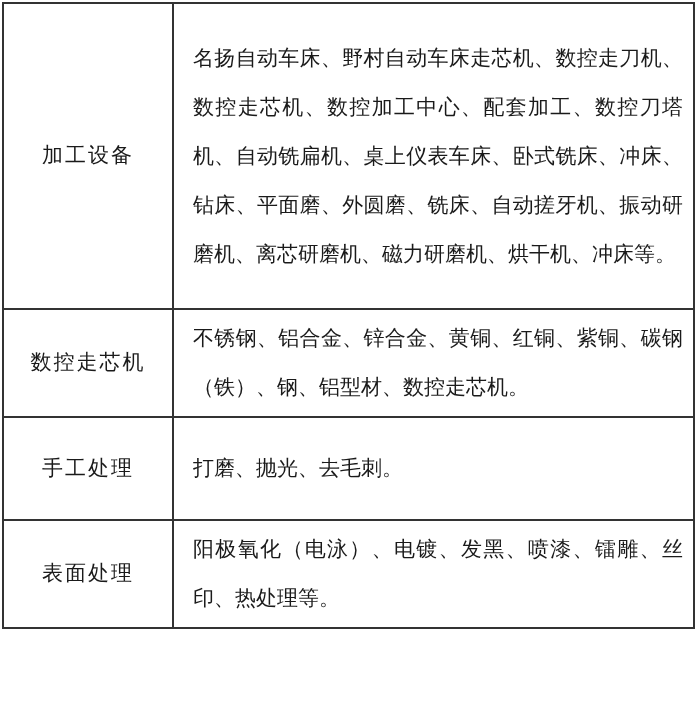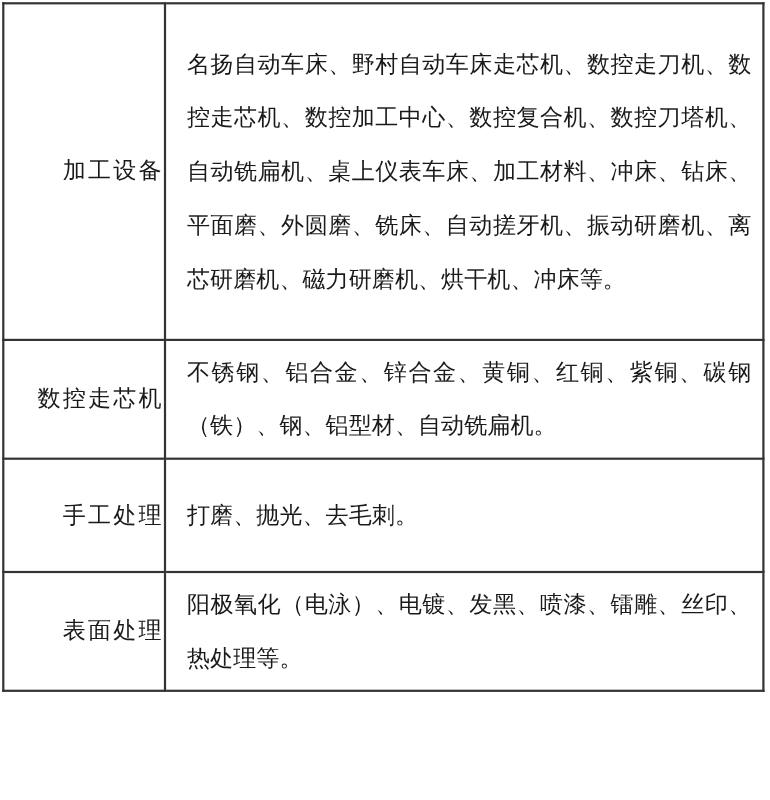--- a/index.html
+++ b/index.html
@@ -25,22 +25,22 @@
     border-collapse: collapse;
     table-layout: fixed;
     background: var(--page-bg);
   }
   table.spec-table td {
     border: 2px solid var(--border-color);
     font-size: 21px;
     vertical-align: middle;
   }
   td.label-cell {
-    width: 147px;
-    text-align: right;
+    width: 170px;
+    text-align: center;
     letter-spacing: 2px;
     line-height: 1.4;
     padding: 0;
   }
   td.content-cell {
     text-align: justify;
     line-height: 49px;
     padding: 4px 10px 4px 19px;
   }
   tr.r0 { height: 306px; }
@@ -49,25 +49,25 @@
   tr.r3 { height: 103px; margin-left: 25px; }
   tr.r4 { height: 104px; }
 </style>
 </head>
 <body>
 
 <table class="spec-table">
   <tbody>
     <tr class="r0">
       <td class="label-cell">加工设备</td>
-      <td class="content-cell">名扬自动车床、野村自动车床走芯机、数控走刀机、数控走芯机、数控加工中心、数控复合机、数控刀塔机、自动铣扁机、桌上仪表车床、加工材料、冲床、钻床、平面磨、外圆磨、铣床、自动搓牙机、振动研磨机、离芯研磨机、磁力研磨机、烘干机、冲床等。</td>
+      <td class="content-cell">名扬自动车床、野村自动车床走芯机、数控走刀机、数控走芯机、数控加工中心、配套加工、数控刀塔机、自动铣扁机、桌上仪表车床、卧式铣床、冲床、钻床、平面磨、外圆磨、铣床、自动搓牙机、振动研磨机、离芯研磨机、磁力研磨机、烘干机、冲床等。</td>
     </tr>
     <tr class="r2">
       <td class="label-cell">数控走芯机</td>
-      <td class="content-cell">不锈钢、铝合金、锌合金、黄铜、红铜、紫铜、碳钢（铁）、钢、铝型材、自动铣扁机。</td>
+      <td class="content-cell">不锈钢、铝合金、锌合金、黄铜、红铜、紫铜、碳钢（铁）、钢、铝型材、数控走芯机。</td>
     </tr>
     <tr class="r3">
       <td class="label-cell">手工处理</td>
       <td class="content-cell">打磨、抛光、去毛刺。</td>
     </tr>
     <tr class="r4">
       <td class="label-cell">表面处理</td>
       <td class="content-cell">阳极氧化（电泳）、电镀、发黑、喷漆、镭雕、丝印、热处理等。</td>
     </tr>
   </tbody>

